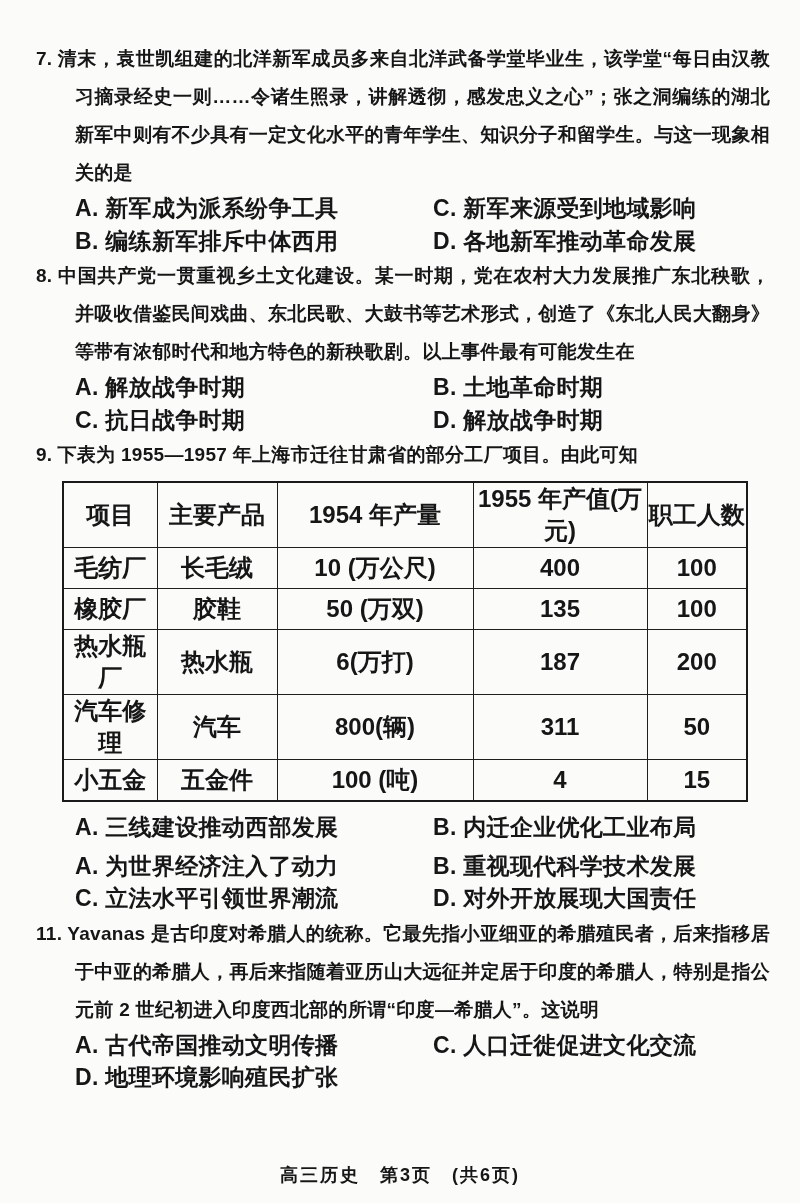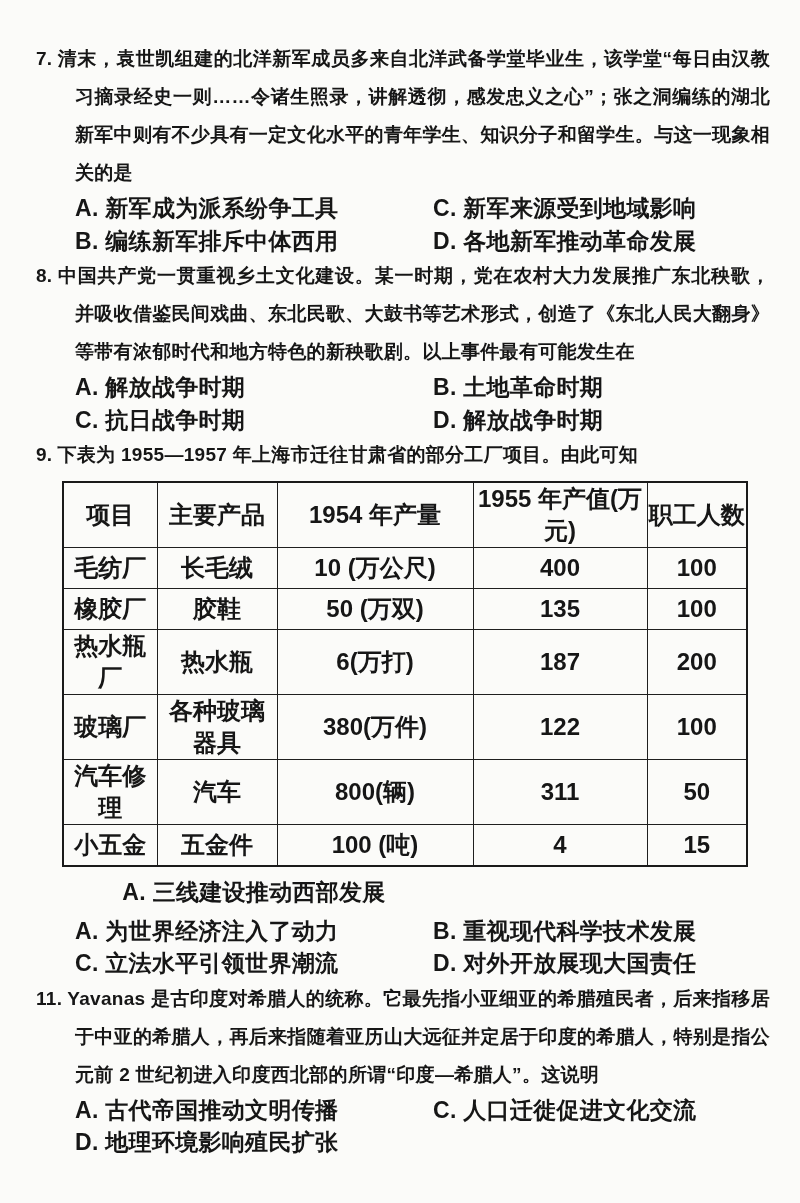--- a/index.html
+++ b/index.html
@@ -124,45 +124,39 @@
         <td>100</td>
       </tr>
       <tr>
         <td>热水瓶厂</td>
         <td>热水瓶</td>
         <td>6(万打)</td>
         <td>187</td>
         <td>200</td>
       </tr>
       <tr>
-        <td>玻璃厂</td>
-        <td>各种玻璃器具</td>
-        <td>380(万件)</td>
-        <td>122</td>
-        <td>100</td>
-      </tr>
-      <tr>
         <td>汽车修理</td>
         <td>汽车</td>
         <td>800(辆)</td>
         <td>311</td>
         <td>50</td>
       </tr>
       <tr>
         <td>小五金</td>
         <td>五金件</td>
         <td>100 (吨)</td>
         <td>4</td>
         <td>15</td>
       </tr>
     </tbody>
       </table>
 
-    <div class="options" style="margin-top:4px;text-align:center;">
+    <div class="options" style="margin-top:4px;">
       <div class="option">A. 三线建设推动西部发展</div>
+      <div class="option">B. 内迁企业优化工业布局</div>
     </div>
   </div>
 
   <div class="question" style="margin-top:6px;">
     <div class="options">
       <div class="option">A. 为世界经济注入了动力</div>
       <div class="option">B. 重视现代科学技术发展</div>
       <div class="option">C. 立法水平引领世界潮流</div>
       <div class="option">D. 对外开放展现大国责任</div>
     </div>
@@ -170,13 +164,14 @@
 
   <div class="question">
     <p class="stem"><span class="q-num">11.</span><span>Yavanas 是古印度对希腊人的统称。它最先指小亚细亚的希腊殖民者，后来指移居于中亚的希腊人，再后来指随着亚历山大远征并定居于印度的希腊人，特别是指公元前 2 世纪初进入印度西北部的所谓“印度—希腊人”。这说明</span></p>
     <div class="options">
       <div class="option">A. 古代帝国推动文明传播</div>
       <div class="option">C. 人口迁徙促进文化交流</div>
       <div class="option">D. 地理环境影响殖民扩张</div>
     </div>
   </div>
 
+  <div class="footer">高三历史　第3页　(共6页)</div>
 </div>
 
 </body></html>

